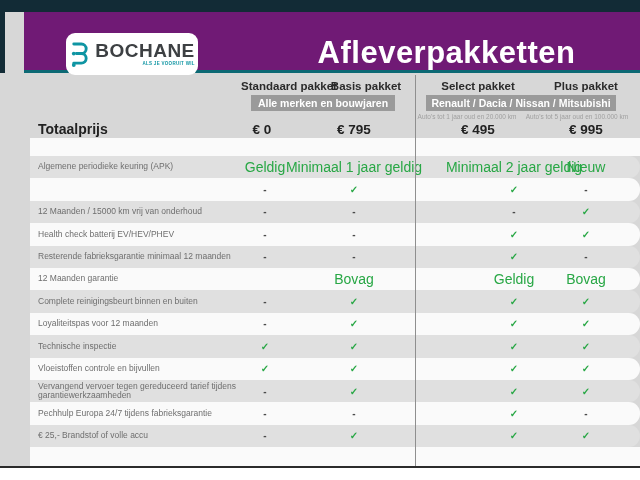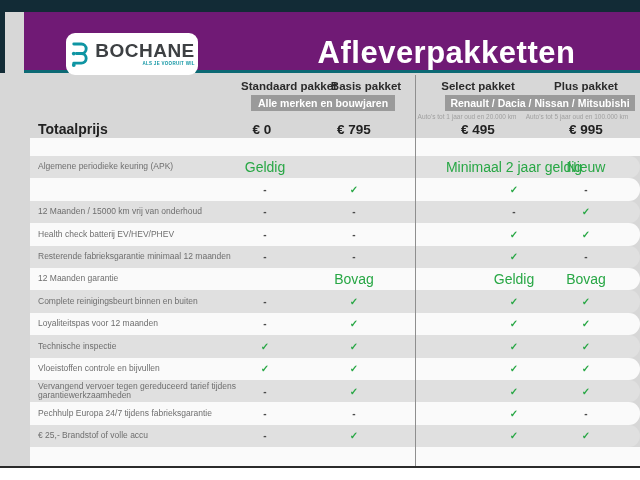--- a/index.html
+++ b/index.html
@@ -23,21 +23,21 @@
     position:absolute;left:250px;top:23px;width:345px;text-align:center;
     font-size:31px;font-weight:bold;color:#ffffff;z-index:8;letter-spacing:.5px;
   }
   .col-header{position:absolute;top:80px;width:110px;text-align:center;font-size:11.5px;font-weight:bold;color:#2b2b2b;z-index:5;}
   #ch1{left:234px;} #ch2{left:311px;} #ch3{left:423px;} #ch4{left:531px;}
   .badge{
     position:absolute;top:95px;height:16px;line-height:16px;background:#9a9a9a;color:#ffffff;
     font-weight:bold;font-size:10.5px;text-align:center;z-index:5;
   }
   #badge1{left:251px;width:144px;}
-  #badge2{left:445px;width:190px;}
+  #badge2{left:426px;width:190px;}
   .col-note{position:absolute;top:113px;width:130px;text-align:center;font-size:6.5px;color:#9f9f9f;z-index:5;}
   #note3{left:402px;} #note4{left:512px;}
   .price{position:absolute;top:122px;width:100px;text-align:center;font-size:13.5px;font-weight:bold;color:#222222;z-index:5;}
   #p1{left:212px;} #p2{left:304px;} #p3{left:428px;} #p4{left:536px;}
   .total-label{position:absolute;left:38px;top:121px;font-size:14px;font-weight:bold;color:#222222;z-index:5;}
   .white-gap{position:absolute;left:0;top:138px;width:640px;height:18px;background:#fafafa;}
   #rows{position:absolute;left:0;top:156px;width:640px;z-index:2;}
   .row{position:relative;height:22.4px;border-radius:11px;}
   .row-gray{background:#e0e0e0;}
   .row-white{background:#fafafa;}
@@ -94,20 +94,21 @@
 <div class="price" id="p2">€ 795</div>
 <div class="price" id="p3">€ 495</div>
 <div class="price" id="p4">€ 995</div>
 
 <div class="white-gap"></div>
 
 <div id="rows">
     <div class="row row-gray">
       <div class="row-label">Algemene periodieke keuring (APK)</div>
       <div class="cell c1 text-value">Geldig</div>
+      <div class="cell c2 text-value">Minimaal 1 jaar geldig</div>
       <div class="cell c3 text-value">Minimaal 2 jaar geldig</div>
       <div class="cell c4 text-value">Nieuw</div>
     </div>
     <div class="row row-white">
       <div class="cell c1 dash">-</div>
       <div class="cell c2 check">✓</div>
       <div class="cell c3 check">✓</div>
       <div class="cell c4 dash">-</div>
     </div>
     <div class="row row-gray">

